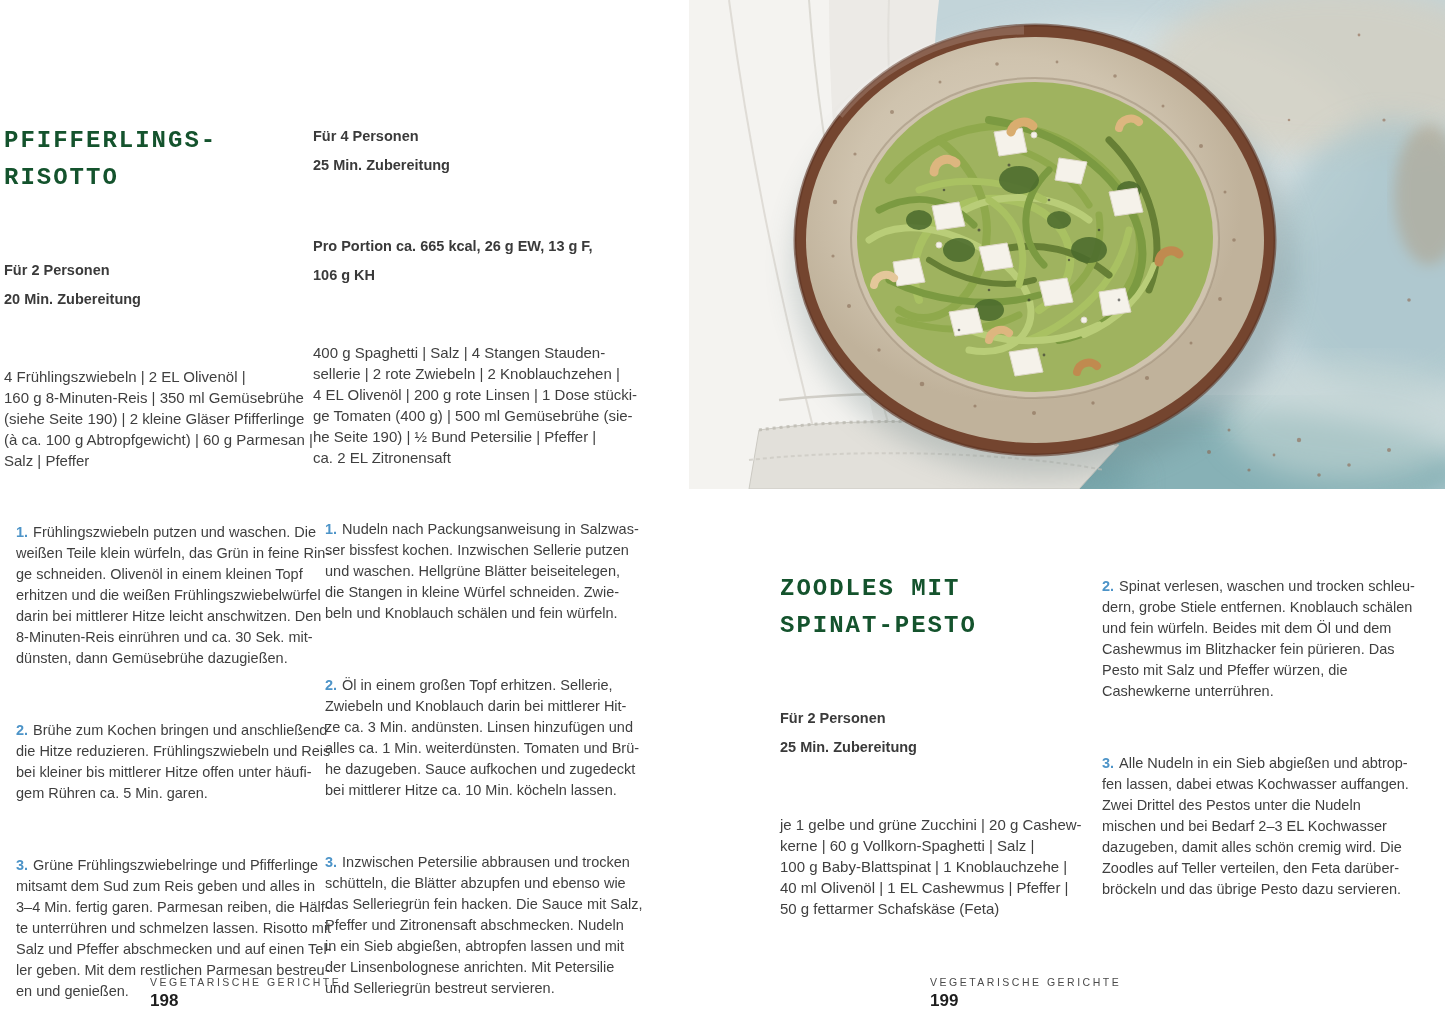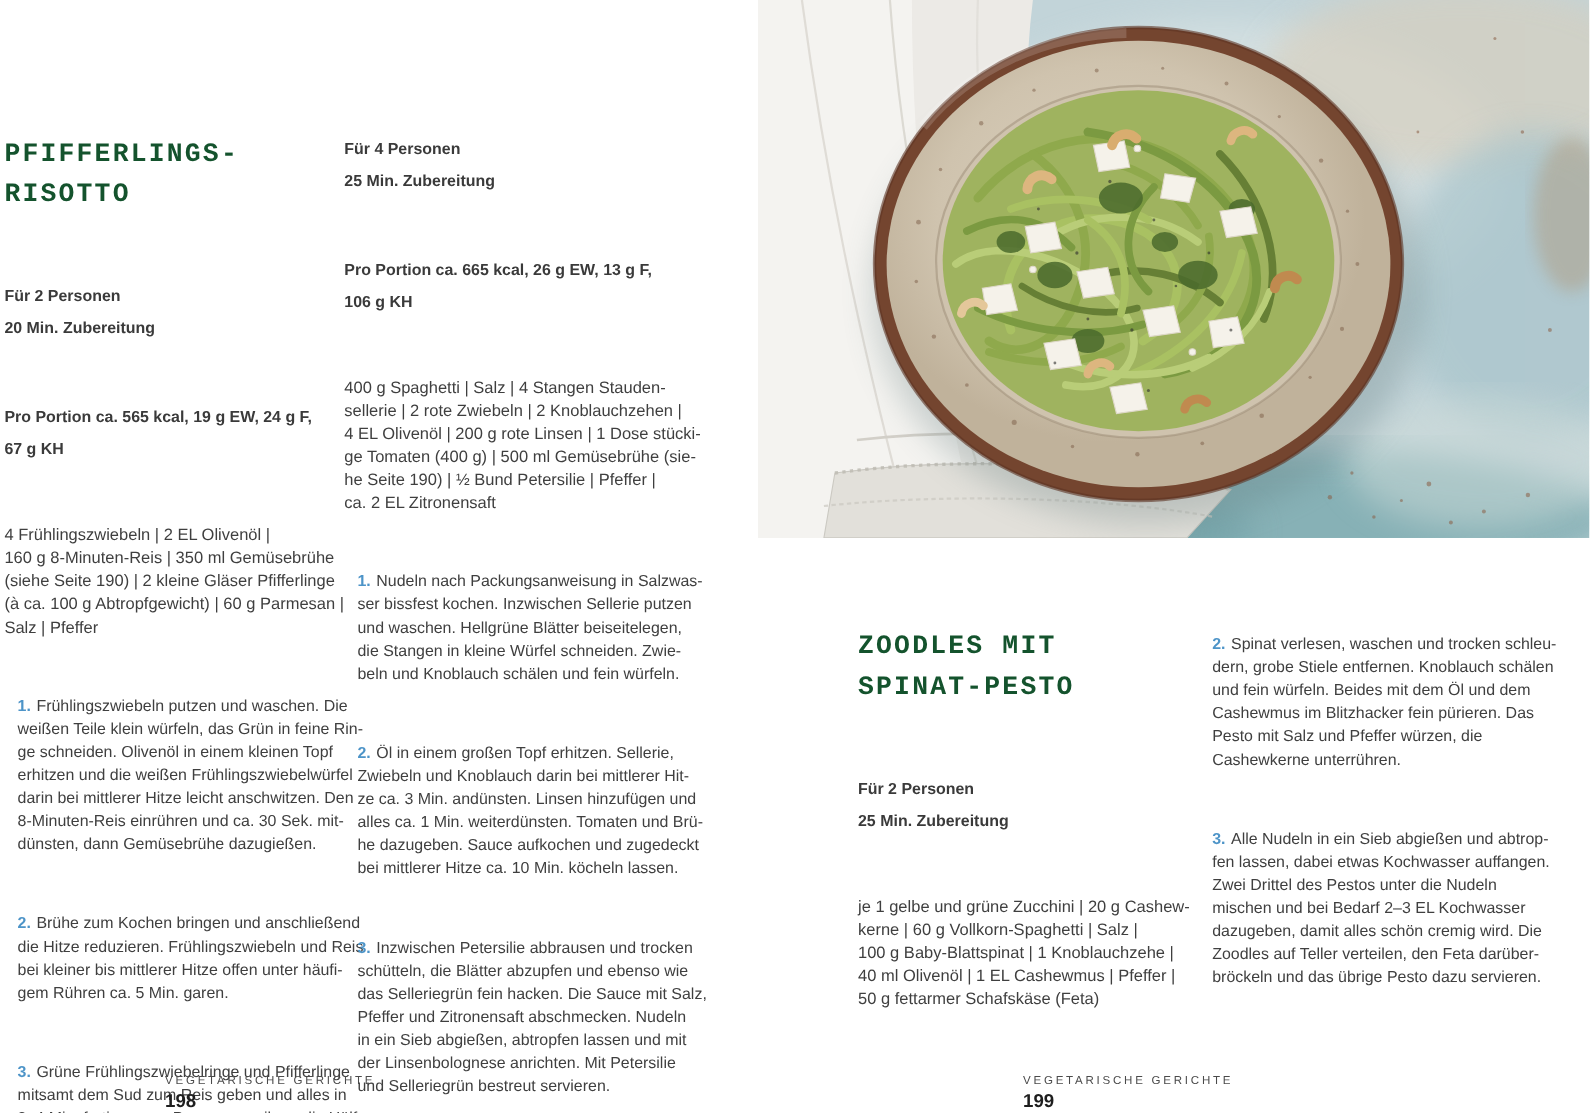--- a/index.html
+++ b/index.html
@@ -28,22 +28,20 @@
 </head>
 <body>
 
 <div class="spread">
 
   <section class="recipe-col" style="left:4px;top:86px;width:288px;">
     <h1 class="recipe-title">PFIFFERLINGS-
 RISOTTO</h1>
     <p class="meta">Für 2 Personen
 20 Min. Zubereitung</p>
-    <p class="meta">Pro Portion ca. 565 kcal, 19 g EW, 24 g F,
-67 g KH</p>
     <p class="body-par">4 Frühlingszwiebeln | 2 EL Olivenöl |
 160 g 8-Minuten-Reis | 350 ml Gemüsebrühe
 (siehe Seite 190) | 2 kleine Gläser Pfifferlinge
 (à ca. 100 g Abtropfgewicht) | 60 g Parmesan |
 Salz | Pfeffer</p>
     <p class="step"><span class="num">1.</span><span>Frühlingszwiebeln putzen und waschen. Die
 weißen Teile klein würfeln, das Grün in feine Rin-
 ge schneiden. Olivenöl in einem kleinen Topf
 erhitzen und die weißen Frühlingszwiebelwürfel
 darin bei mittlerer Hitze leicht anschwitzen. Den

